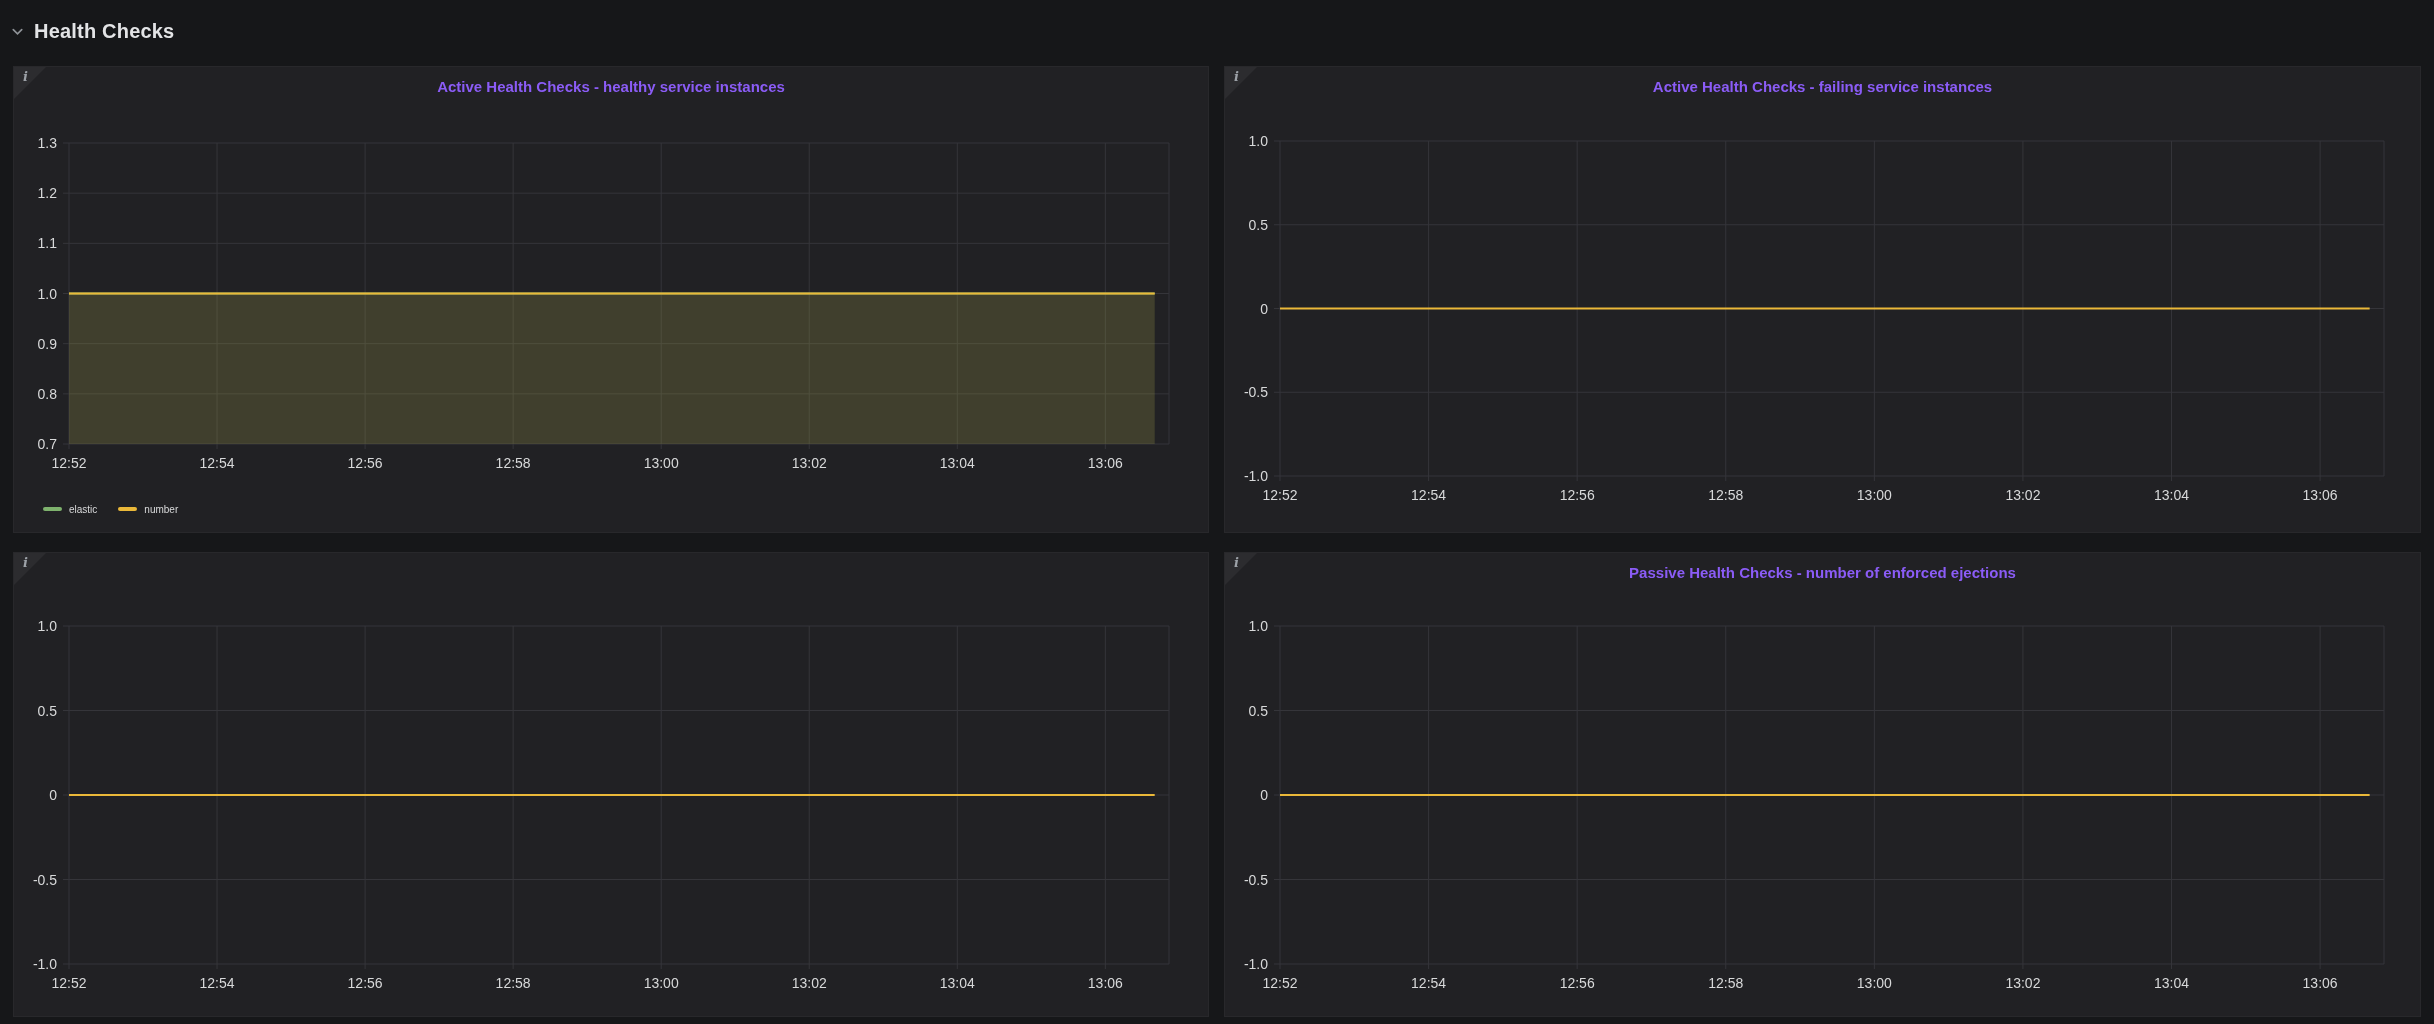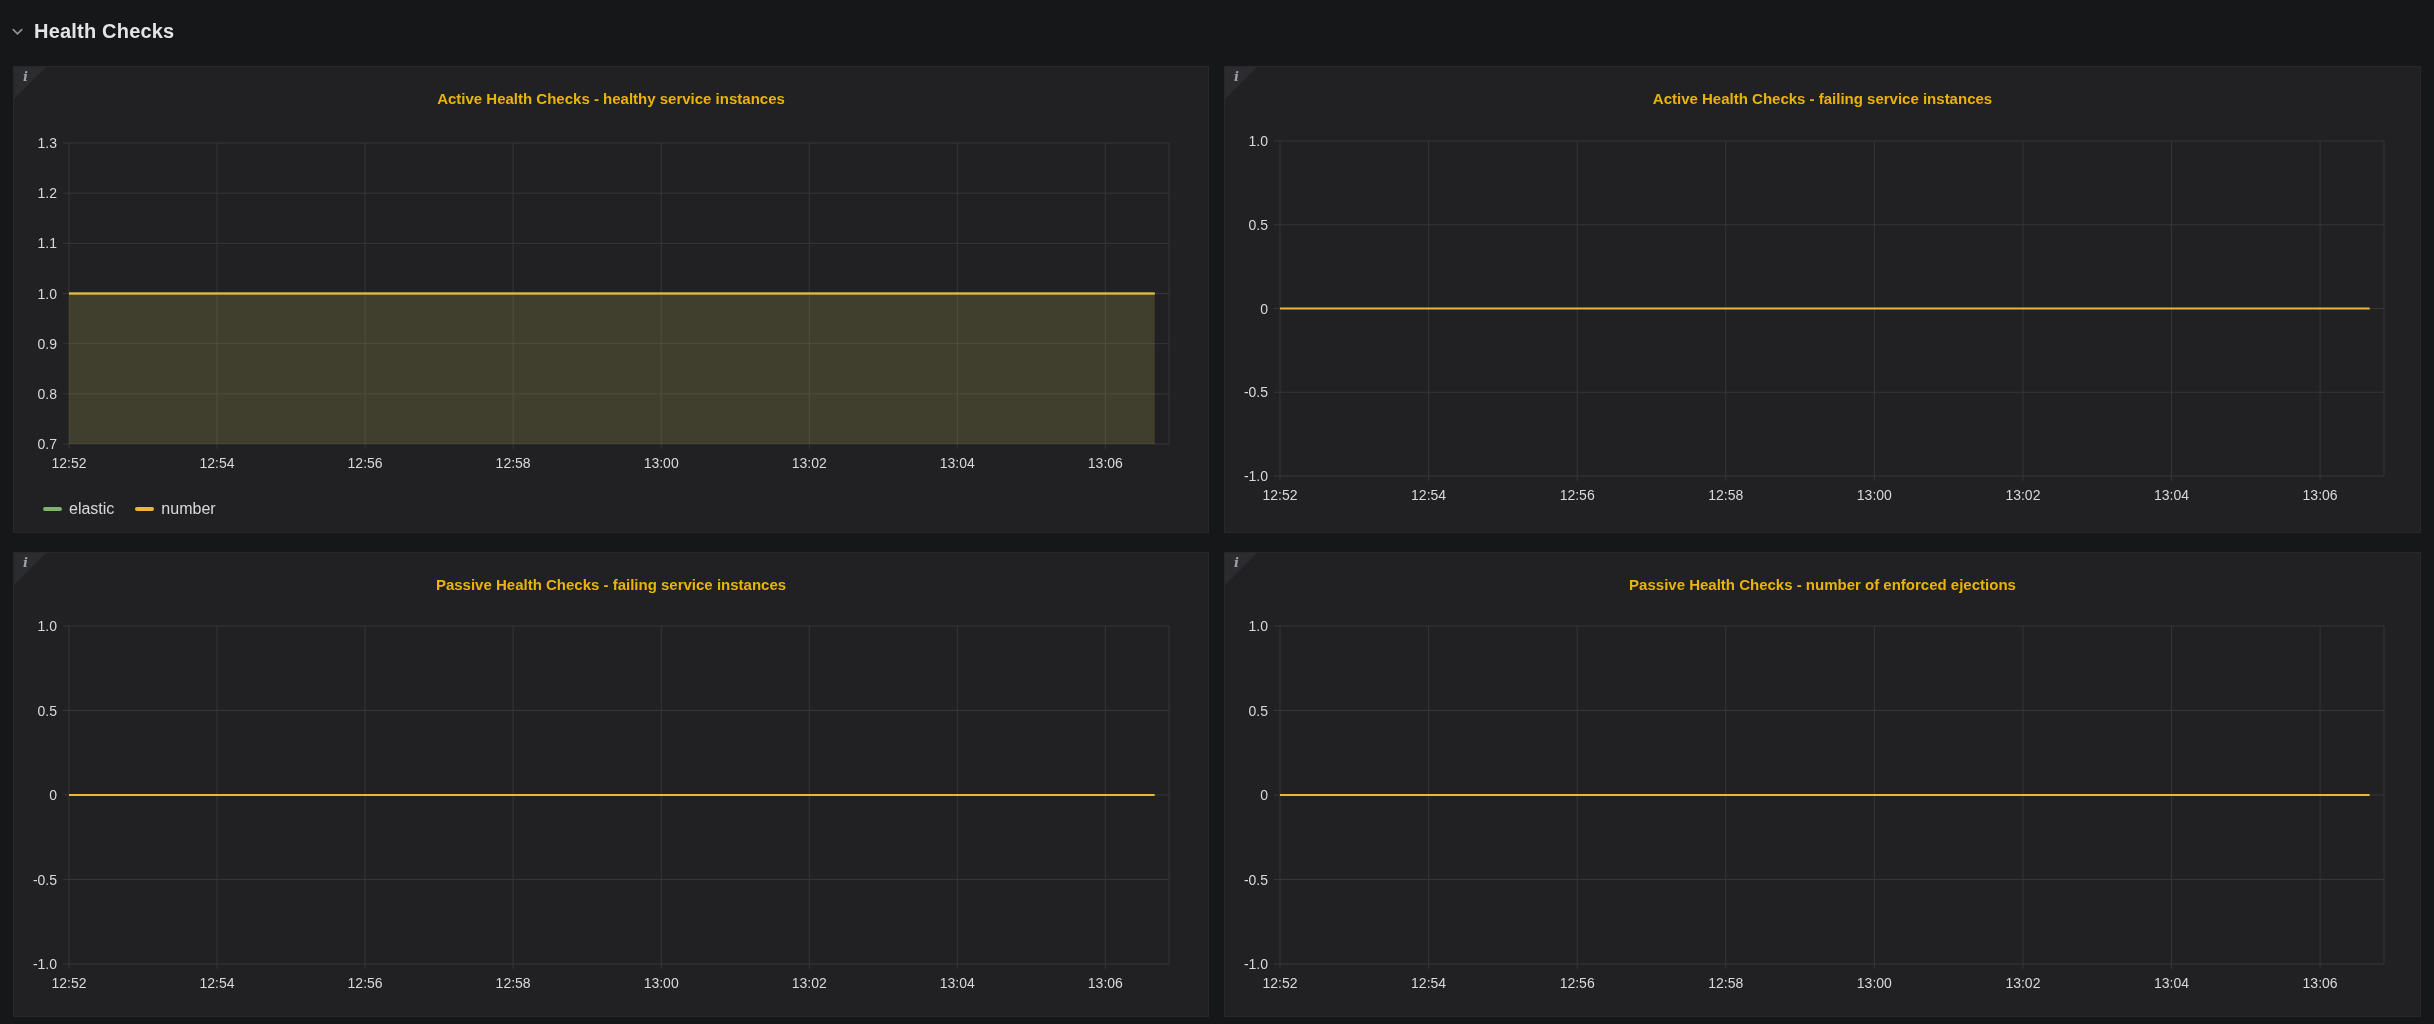--- a/index.html
+++ b/index.html
@@ -16,22 +16,22 @@
   }
   .chev{display:flex;align-items:center;}
   .row-title{color:#e3e4e6;font-size:20px;font-weight:700;letter-spacing:.2px;}
 
   .panel{
     position:absolute;background:#212124;
     border:1px solid rgba(255,255,255,0.035);
     box-sizing:border-box;
   }
   .ptitle{
-    position:absolute;top:0;left:0;right:0;margin:12px;padding-top:11px;
-    text-align:center;font-size:15px;font-weight:700;color:#eab308;
+    position:absolute;top:0;left:0;right:0;margin:0;padding-top:11px;
+    text-align:center;font-size:15px;font-weight:700;color:#8b5cf6;
     cursor:pointer;z-index:2;
   }
   .corner{
     position:absolute;top:0;left:0;width:0;height:0;
     border-top:32px solid rgba(255,255,255,0.05);
     border-right:32px solid transparent;
     cursor:pointer;z-index:3;
   }
   .corner-i{
     position:absolute;top:3px;left:9px;z-index:4;
@@ -41,21 +41,21 @@
   }
   svg.plot{position:absolute;left:0;top:0;z-index:1;}
   .axis{
     fill:#d8d9da;
     font-family:"Liberation Sans",sans-serif;
     font-size:14px;
   }
   .legend{
     position:absolute;left:29px;height:18px;z-index:2;
     display:flex;align-items:center;gap:21px;
-    font-size:16px;color:#d8d9da;
+    font-size:10px;color:#d8d9da;
   }
   .legend-item{display:flex;align-items:center;gap:7px;cursor:pointer;}
   .swatch{width:19px;height:4px;border-radius:2px;display:inline-block;}
 </style>
 </head>
 <body>
 
 <div class="page">
 
   <div class="row-header">
@@ -152,21 +152,20 @@
         <line x1="1095.107671601615" y1="74" x2="1095.107671601615" y2="414" stroke="#35353a" stroke-width="1"></line>
         <text x="1095.107671601615" y="433" text-anchor="middle" class="axis">13:06</text>
         <line x1="1159" y1="74" x2="1159" y2="409" stroke="#35353a" stroke-width="1"></line>
         <line x1="55" y1="241.5" x2="1144.648" y2="241.5" stroke="#EAB839" stroke-width="2"></line>
       </svg>
   </section>
 
   <section class="panel" style="left: 13px; top: 552px; width: 1196px; height: 465px;">
     <div class="corner"></div>
     <span class="corner-i">i</span>
-    <h2 class="ptitle">Passive Health Checks - failing service instances</h2>
     <svg class="plot" width="1194" height="463">
         <line x1="49" y1="73" x2="1155" y2="73" stroke="#35353a" stroke-width="1"></line>
         <text x="43" y="78" text-anchor="end" class="axis">1.0</text>
         <line x1="49" y1="157.5" x2="1155" y2="157.5" stroke="#35353a" stroke-width="1"></line>
         <text x="43" y="162.5" text-anchor="end" class="axis">0.5</text>
         <line x1="49" y1="242" x2="1155" y2="242" stroke="#35353a" stroke-width="1"></line>
         <text x="43" y="247" text-anchor="end" class="axis">0</text>
         <line x1="49" y1="326.5" x2="1155" y2="326.5" stroke="#35353a" stroke-width="1"></line>
         <text x="43" y="331.5" text-anchor="end" class="axis">-0.5</text>
         <line x1="49" y1="411" x2="1155" y2="411" stroke="#35353a" stroke-width="1"></line>

